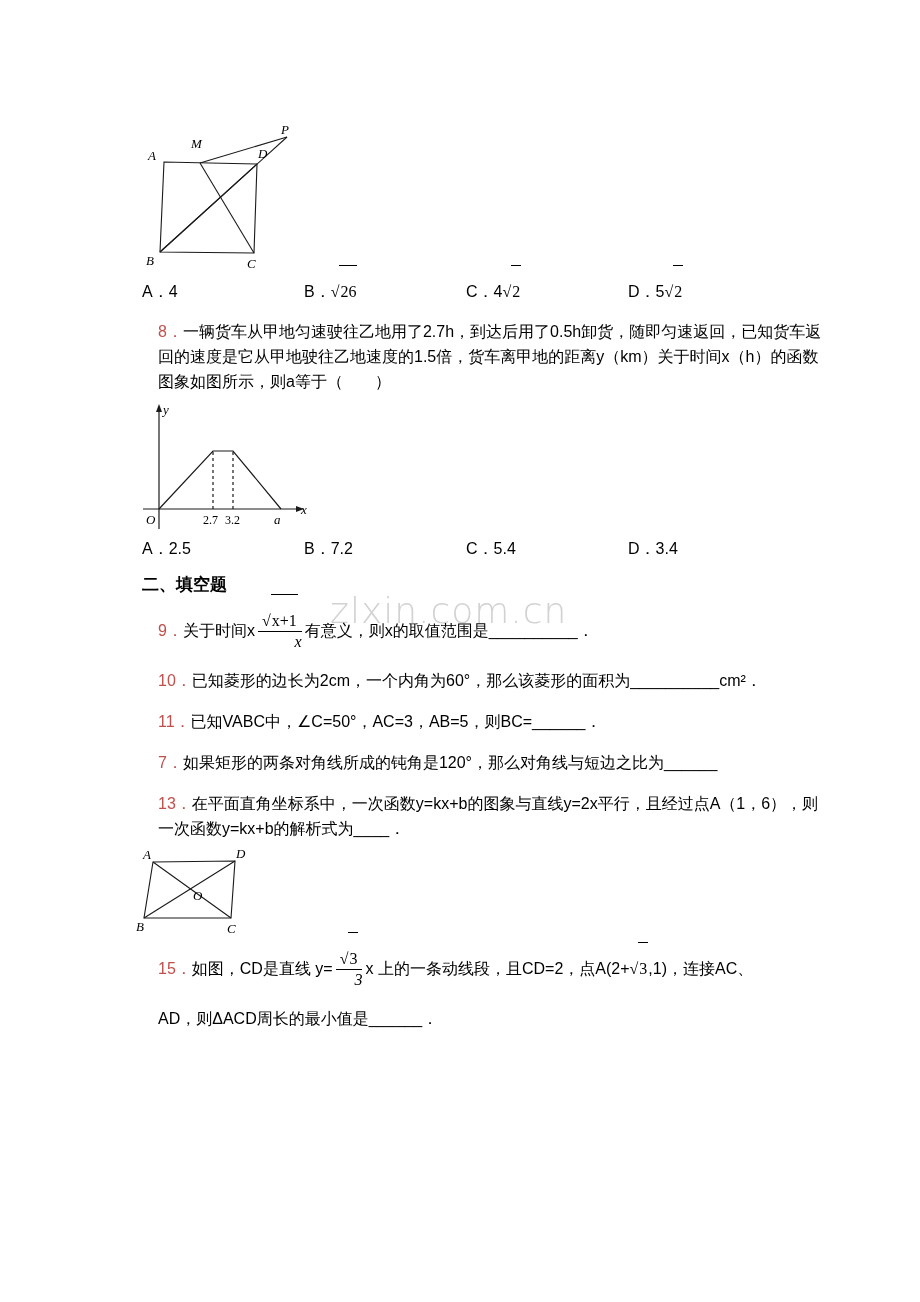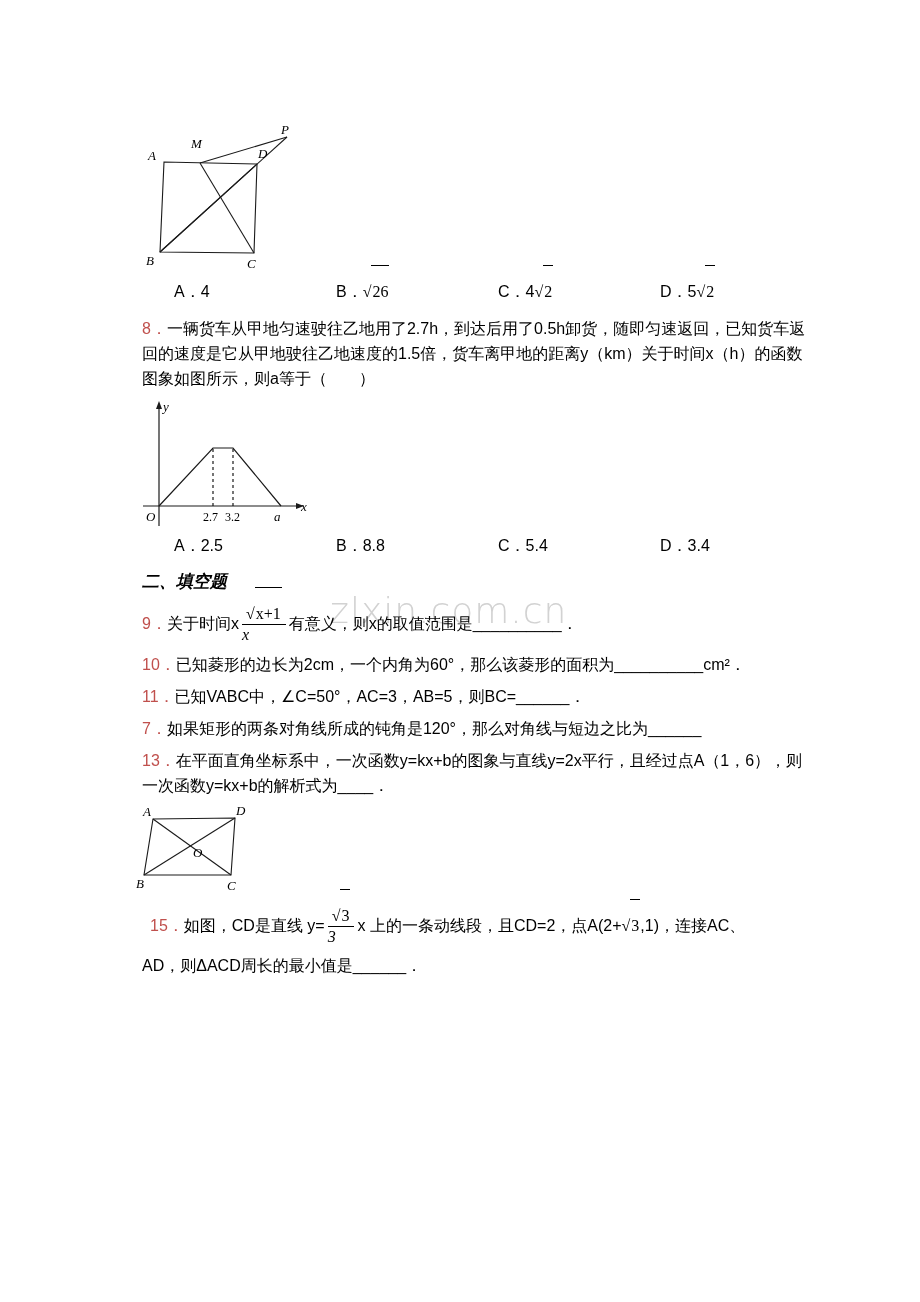--- a/index.html
+++ b/index.html
@@ -1,43 +1,43 @@
 <!DOCTYPE html>
 <html><head>
 <meta charset="utf-8">
 <style>
   html,body{margin:0;padding:0;background:#ffffff;}
   body{width:920px;height:1302px;overflow:hidden;
        font-family:"Liberation Sans","DejaVu Sans",sans-serif;
        font-size:16px;color:#000;}
   .page{position:relative;width:920px;height:1302px;box-sizing:border-box;
         padding:122px 100px 0 142px;}
-  p{margin:0;}
+  p{margin:16px;}
   .q{position:relative;z-index:1;line-height:25px;margin-bottom:7px;width:672px;}
   .qnum{color:#c0504d;}
-  .opts{display:flex;width:672px;margin-bottom:13px;position:relative;z-index:1;margin-left:32px;}
+  .opts{display:flex;width:672px;margin-bottom:13px;position:relative;z-index:1;}
   .opt{width:162px;white-space:nowrap;}
-  .sec{font-weight:700;font-size:17px;margin:4px 0 12px;position:relative;z-index:1;font-style:italic;}
+  .sec{font-weight:700;font-size:17px;margin:4px 0 12px;position:relative;z-index:1;}
   .sqrt{font-family:"Liberation Serif",serif;white-space:nowrap;}
   .rad{border-top:1.2px solid #000;padding:17px 1px;}
-  .frac{display:inline-block;vertical-align:middle;text-align:left;
+  .frac{display:inline-block;vertical-align:middle;text-align:right;
         margin:0 3px;line-height:1.15;font-family:"Liberation Serif",serif;}
   .fnum{display:block;border-bottom:1px solid #000;padding:0 4px 1px;}
   .fden{display:block;padding-top:1px;font-style:italic;}
   .wm{position:absolute;left:330px;top:590px;z-index:0;
       font-family:"DejaVu Sans",sans-serif;font-size:36px;font-weight:300;
       color:#d2d2d2;letter-spacing:1px;}
   .fig{position:relative;z-index:1;}
   .fig1{margin:0 0 12px 0;}
   .fig2{margin:4px 0 6px -7px;}
   .fig3{margin:2px 0 10px -7px;}
   svg{display:block;}
   svg text{font-family:"Liberation Serif",serif;font-style:italic;font-size:13px;fill:#000;}
   svg .tick{font-style:normal;font-size:12px;}
-  .q15l1{margin:14px 8px 6px;}
+  .q15l1{margin:14px 16px 6px;}
 </style>
 </head>
 <body>
 
 <div class="page">
 
   <div class="wm">zlxin.com.cn</div>
 
   <div class="fig fig1">
     <svg width="172" height="148" viewBox="0 0 172 148">
@@ -83,21 +83,21 @@
       <text x="166" y="113">x</text>
       <text x="11" y="123">O</text>
       <text class="tick" x="68" y="123">2.7</text>
       <text class="tick" x="90" y="123">3.2</text>
       <text x="139" y="123">a</text>
     </svg>
   </div>
 
   <div class="opts">
     <span class="opt">A．2.5</span>
-    <span class="opt">B．8.8</span>
+    <span class="opt">B．7.2</span>
     <span class="opt">C．5.4</span>
     <span class="opt">D．3.4</span>
   </div>
 
   <p class="sec">二、填空题</p>
 
   <p class="q">
     <span class="qnum">9．</span><span>关于时间x</span><span class="frac"><span class="fnum"><span class="sqrt">√<span class="rad">x+1</span></span></span><span class="fden">x</span></span><span>有意义，则x的取值范围是__________．</span>
   </p>
 

